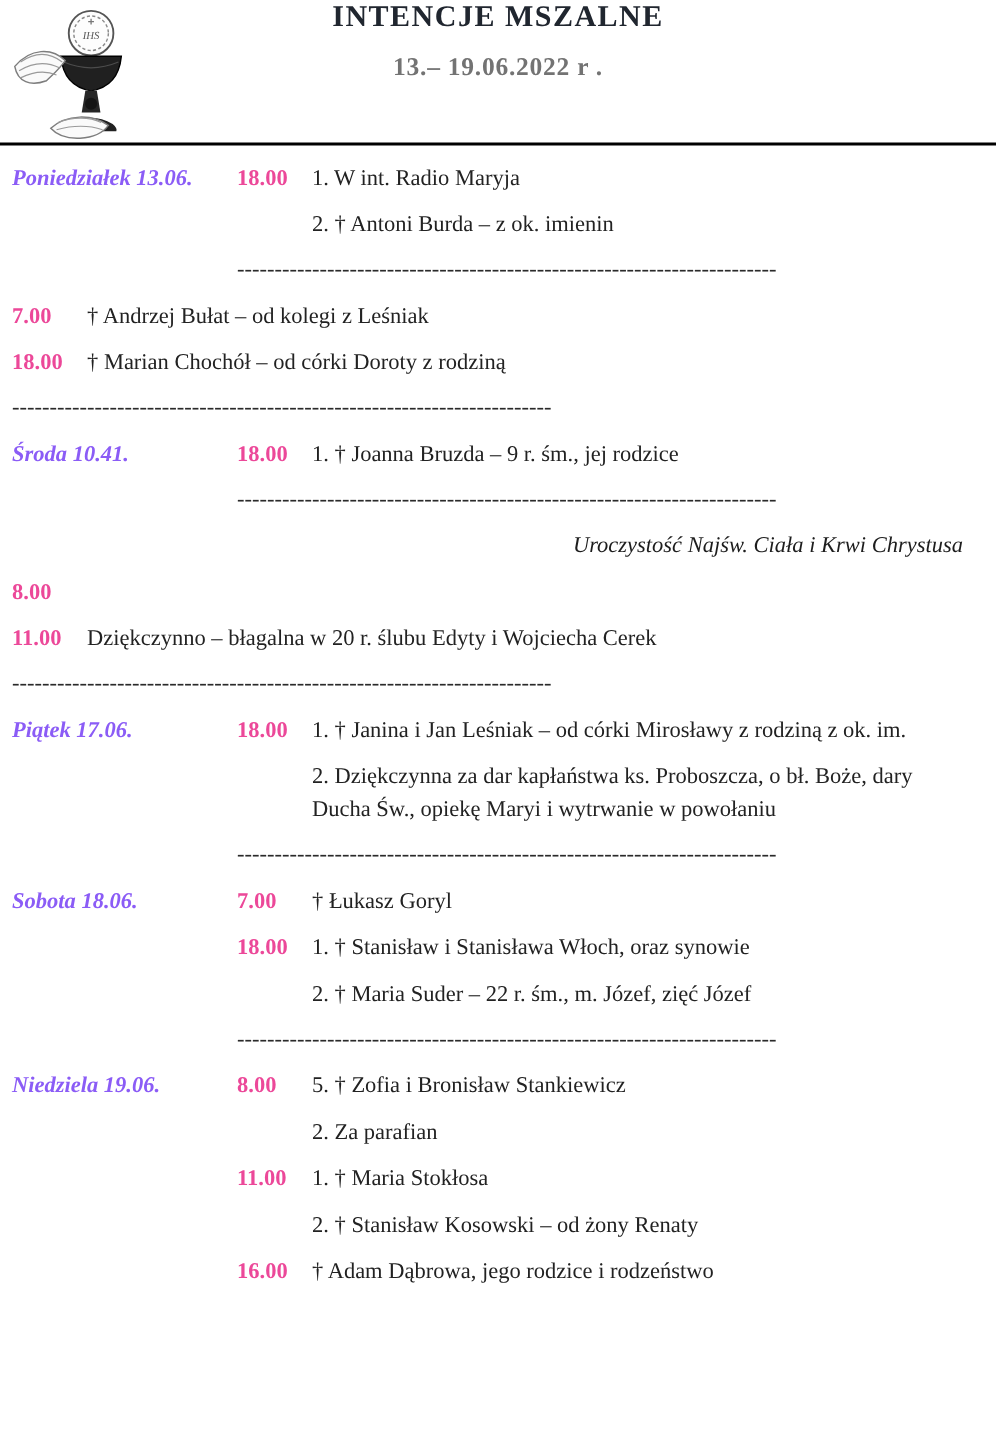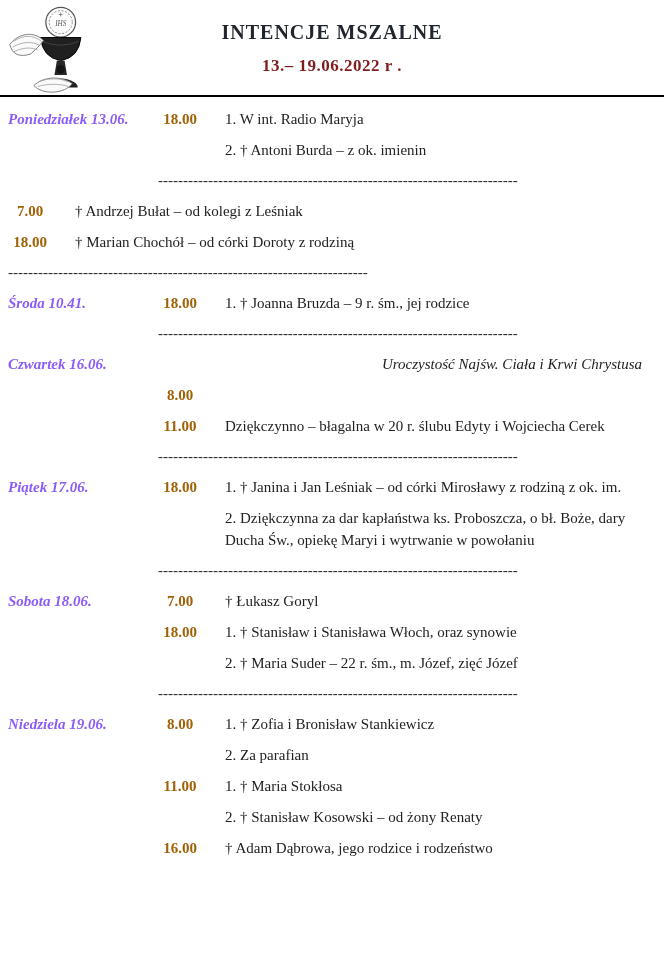--- a/index.html
+++ b/index.html
@@ -5,44 +5,44 @@
 <style>
   html,body{margin:0;padding:0;background:#ffffff;}
   .page{
     width:664px;height:966px;overflow:hidden;background:#ffffff;
     color:#222222;font-family:"Liberation Serif","DejaVu Serif",serif;
     font-size:15px;position:relative;box-sizing:border-box;
   }
   
   header{position:relative;height:97px;border-bottom:2px solid #000000;box-sizing:border-box;}
   .art{position:absolute;left:6px;top:2px;width:96px;height:96px;}
-  .titles{padding-top:21px;text-align:center;}
+  .titles{padding-top:0;text-align:center;}
   .titles h1{
     margin:0 0 12px 0;font-size:20px;font-weight:bold;letter-spacing:1px;
     color:#20262f;
   }
-  .titles h2{margin:0;font-size:17px;font-weight:bold;color:#7f1d1d;letter-spacing:.5px;}
+  .titles h2{margin:0;font-size:17px;font-weight:bold;color:#737373;letter-spacing:.5px;}
   
   main{padding:11px 20px 0 8px;}
   .day{display:flex;align-items:flex-start;}
   .day-label{
     width:150px;flex-shrink:0;font-weight:bold;font-style:italic;
     line-height:22px;color:#8b5cf6;
   }
   .day-body{flex:1;min-width:0;}
   .day-note{
     font-weight:normal;font-style:italic;text-align:right;
     line-height:22px;margin:0 2px 9px 0;color:#1d1d1d;
   }
   .mass-row{display:flex;margin:0 0 9px 0;}
   .time{
-    width:44px;flex-shrink:0;text-align:center;font-weight:bold;
-    line-height:22px;white-space:nowrap;color:#a16207;
-  }
-  .text{flex:1;padding-left:6px;line-height:22px;max-width:452px;margin-left:17px;}
+    width:44px;flex-shrink:0;text-align:left;font-weight:bold;
+    line-height:22px;white-space:nowrap;color:#ec4899;
+  }
+  .text{flex:1;padding-left:6px;line-height:22px;max-width:452px;}
   .sep{
     line-height:20px;margin:0 0 10px 0;max-width:378px;
     white-space:nowrap;overflow:hidden;color:#2a2a2a;
   }
 </style>
 </head>
 <body>
 
 <div class="page">
 
@@ -126,21 +126,20 @@
     <span class="time">18.00</span>
     <span class="text">1. † Joanna Bruzda – 9 r. śm., jej rodzice</span>
   </div>
 
 </div>
       <div class="sep">------------------------------------------------------------------------</div>
     </div>
   </section>
 
   <section class="day">
-    <span class="day-label">Czwartek 16.06.</span>
     <div class="day-body">
       <div class="day-note">Uroczystość Najśw. Ciała i Krwi Chrystusa</div>
       <div class="masses">
   <div class="mass-row">
     <span class="time">8.00</span>
     <span class="text"></span>
   </div>
 
   <div class="mass-row">
     <span class="time">11.00</span>
@@ -195,21 +194,21 @@
     </div>
   </section>
 
   <section class="day">
     <span class="day-label">Niedziela 19.06.</span>
     <div class="day-body">
 
       <div class="masses">
   <div class="mass-row">
     <span class="time">8.00</span>
-    <span class="text">1. † Zofia i Bronisław Stankiewicz</span>
+    <span class="text">5. † Zofia i Bronisław Stankiewicz</span>
   </div>
 
   <div class="mass-row">
     <span class="time"></span>
     <span class="text">2. Za parafian</span>
   </div>
 
   <div class="mass-row">
     <span class="time">11.00</span>
     <span class="text">1. † Maria Stokłosa</span>

